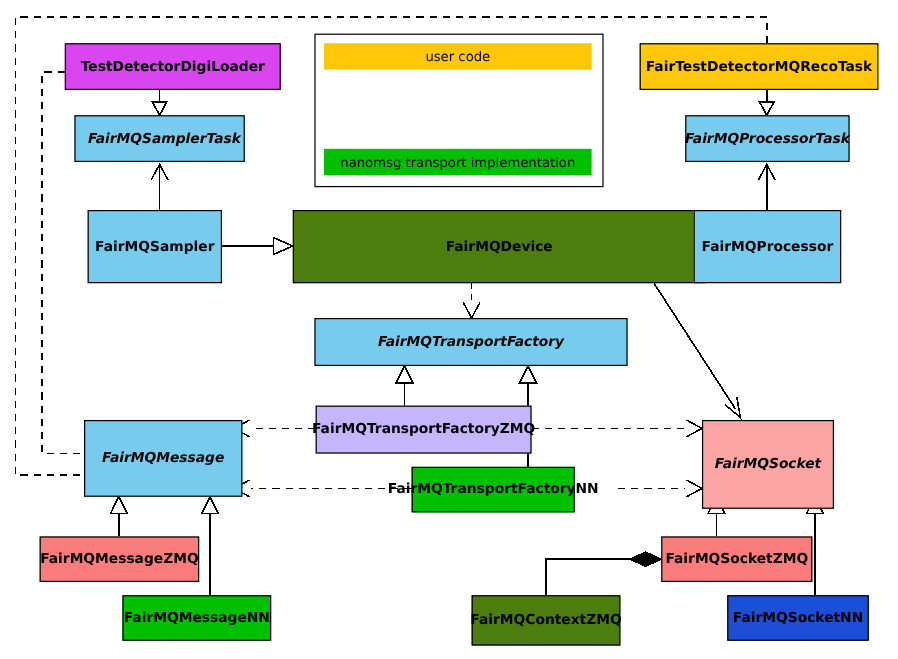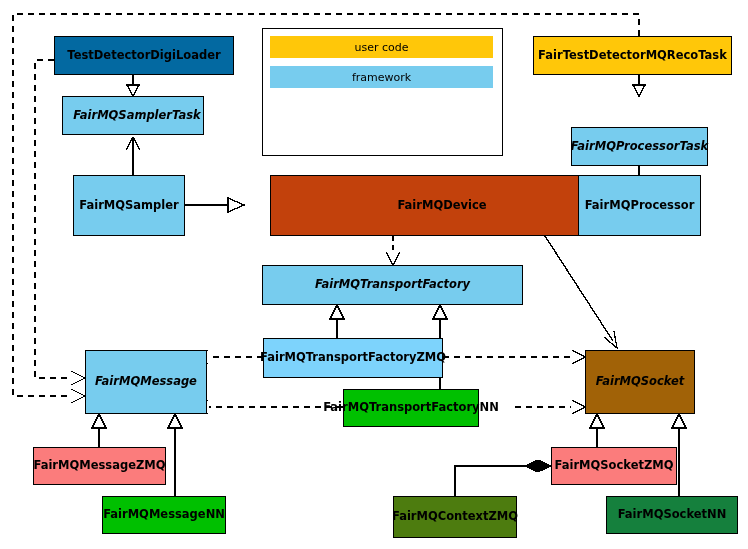--- a/index.html
+++ b/index.html
@@ -126,72 +126,72 @@
         <polyline points="538,466 455,466 455,496"></polyline>
         <polygon points="551,466 538,460 525,466 538,472" fill="#000" stroke="#000" stroke-width="1.2"></polygon>
       </g>
 
     </g>
   </svg>
 
   <div class="legend-box" id="legend-panel" style="left: 262px; top: 28px; width: 241px; height: 128px;"></div>
 
   <div id="node-layer">
-      <div class="node" style="left: 54px; top: 36px; width: 180px; height: 39px; background: #0369a1;">
+      <div class="node" style="left: 54px; top: 36px; width: 180px; height: 39px; background: #d946ef;">
         <span>TestDetectorDigiLoader</span>
       </div>
       <div class="node" style="left: 533px; top: 36px; width: 199px; height: 39px; background: rgb(255, 199, 9);">
         <span>FairTestDetectorMQRecoTask</span>
       </div>
       <div class="node abstract" style="left: 62px; top: 96px; width: 142px; height: 39px; background: rgb(119, 204, 238); padding-left: 12px;">
         <span>FairMQSamplerTask</span>
       </div>
-      <div class="node abstract" style="left: 571px; top: 96px; width: 137px; height: 39px; background: rgb(119, 204, 238); margin-top: 31px;">
+      <div class="node abstract" style="left: 571px; top: 96px; width: 137px; height: 39px; background: rgb(119, 204, 238);">
         <span>FairMQProcessorTask</span>
       </div>
       <div class="node" style="left: 73px; top: 175px; width: 112px; height: 61px; background: rgb(119, 204, 238);">
         <span>FairMQSampler</span>
       </div>
-      <div class="node" style="left: 244px; top: 175px; width: 344px; height: 61px; background: #c2410c; margin-left: 26px;">
+      <div class="node" style="left: 244px; top: 175px; width: 344px; height: 61px; background: #4d7c0f;">
         <span>FairMQDevice</span>
       </div>
       <div class="node" style="left: 578px; top: 175px; width: 123px; height: 61px; background: rgb(119, 204, 238);">
         <span>FairMQProcessor</span>
       </div>
       <div class="node abstract" style="left: 262px; top: 265px; width: 261px; height: 40px; background: rgb(119, 204, 238);">
         <span>FairMQTransportFactory</span>
       </div>
-      <div class="node" style="left: 263px; top: 338px; width: 180px; height: 40px; background: #7dd3fc;">
+      <div class="node" style="left: 263px; top: 338px; width: 180px; height: 40px; background: #c4b5fd;">
         <span>FairMQTransportFactoryZMQ</span>
       </div>
       <div class="node" style="left: 343px; top: 389px; width: 136px; height: 38px; background: rgb(0, 192, 0);">
         <span>FairMQTransportFactoryNN</span>
       </div>
-      <div class="node abstract" style="left: 85px; top: 350px; width: 122px; height: 64px; background: rgb(119, 204, 238);">
+      <div class="node abstract" style="left: 70px; top: 350px; width: 132px; height: 64px; background: rgb(119, 204, 238);">
         <span>FairMQMessage</span>
       </div>
-      <div class="node abstract" style="left: 585px; top: 350px; width: 110px; height: 64px; background: #a16207; justify-content: center;">
+      <div class="node abstract" style="left: 585px; top: 350px; width: 110px; height: 74px; background: #fca5a5; justify-content: center;">
         <span>FairMQSocket</span>
       </div>
       <div class="node" style="left: 33px; top: 447px; width: 133px; height: 38px; background: rgb(251, 124, 124);">
         <span>FairMQMessageZMQ</span>
       </div>
       <div class="node" style="left: 102px; top: 496px; width: 124px; height: 38px; background: rgb(0, 192, 0);">
         <span>FairMQMessageNN</span>
       </div>
       <div class="node" style="left: 551px; top: 447px; width: 126px; height: 38px; background: rgb(251, 124, 124);">
         <span>FairMQSocketZMQ</span>
       </div>
-      <div class="node" style="left: 606px; top: 496px; width: 132px; height: 38px; background: #15803d;">
+      <div class="node" style="left: 606px; top: 496px; width: 118px; height: 38px; background: #1d4ed8;">
         <span>FairMQSocketNN</span>
       </div>
       <div class="node" style="left: 393px; top: 496px; width: 124px; height: 42px; background: #4d7c0f;">
         <span>FairMQContextZMQ</span>
       </div>
     </div>
 
 <div class="legend-item" style="left: 270px; top: 36px; width: 223px; height: 22px; background: rgb(255, 199, 9);">
       <span>user code</span>
     </div>
-    <div class="legend-item" style="left: 270px; top: 66px; width: 223px; height: 22px; background: rgb(119, 204, 238);">
-      <span>framework</span>
+    <div class="legend-item" style="left: 270px; top: 124px; width: 223px; height: 22px; background: rgb(0, 192, 0);">
+      <span>nanomsg transport implementation</span>
     </div>
   </div>
 
 </body></html>

